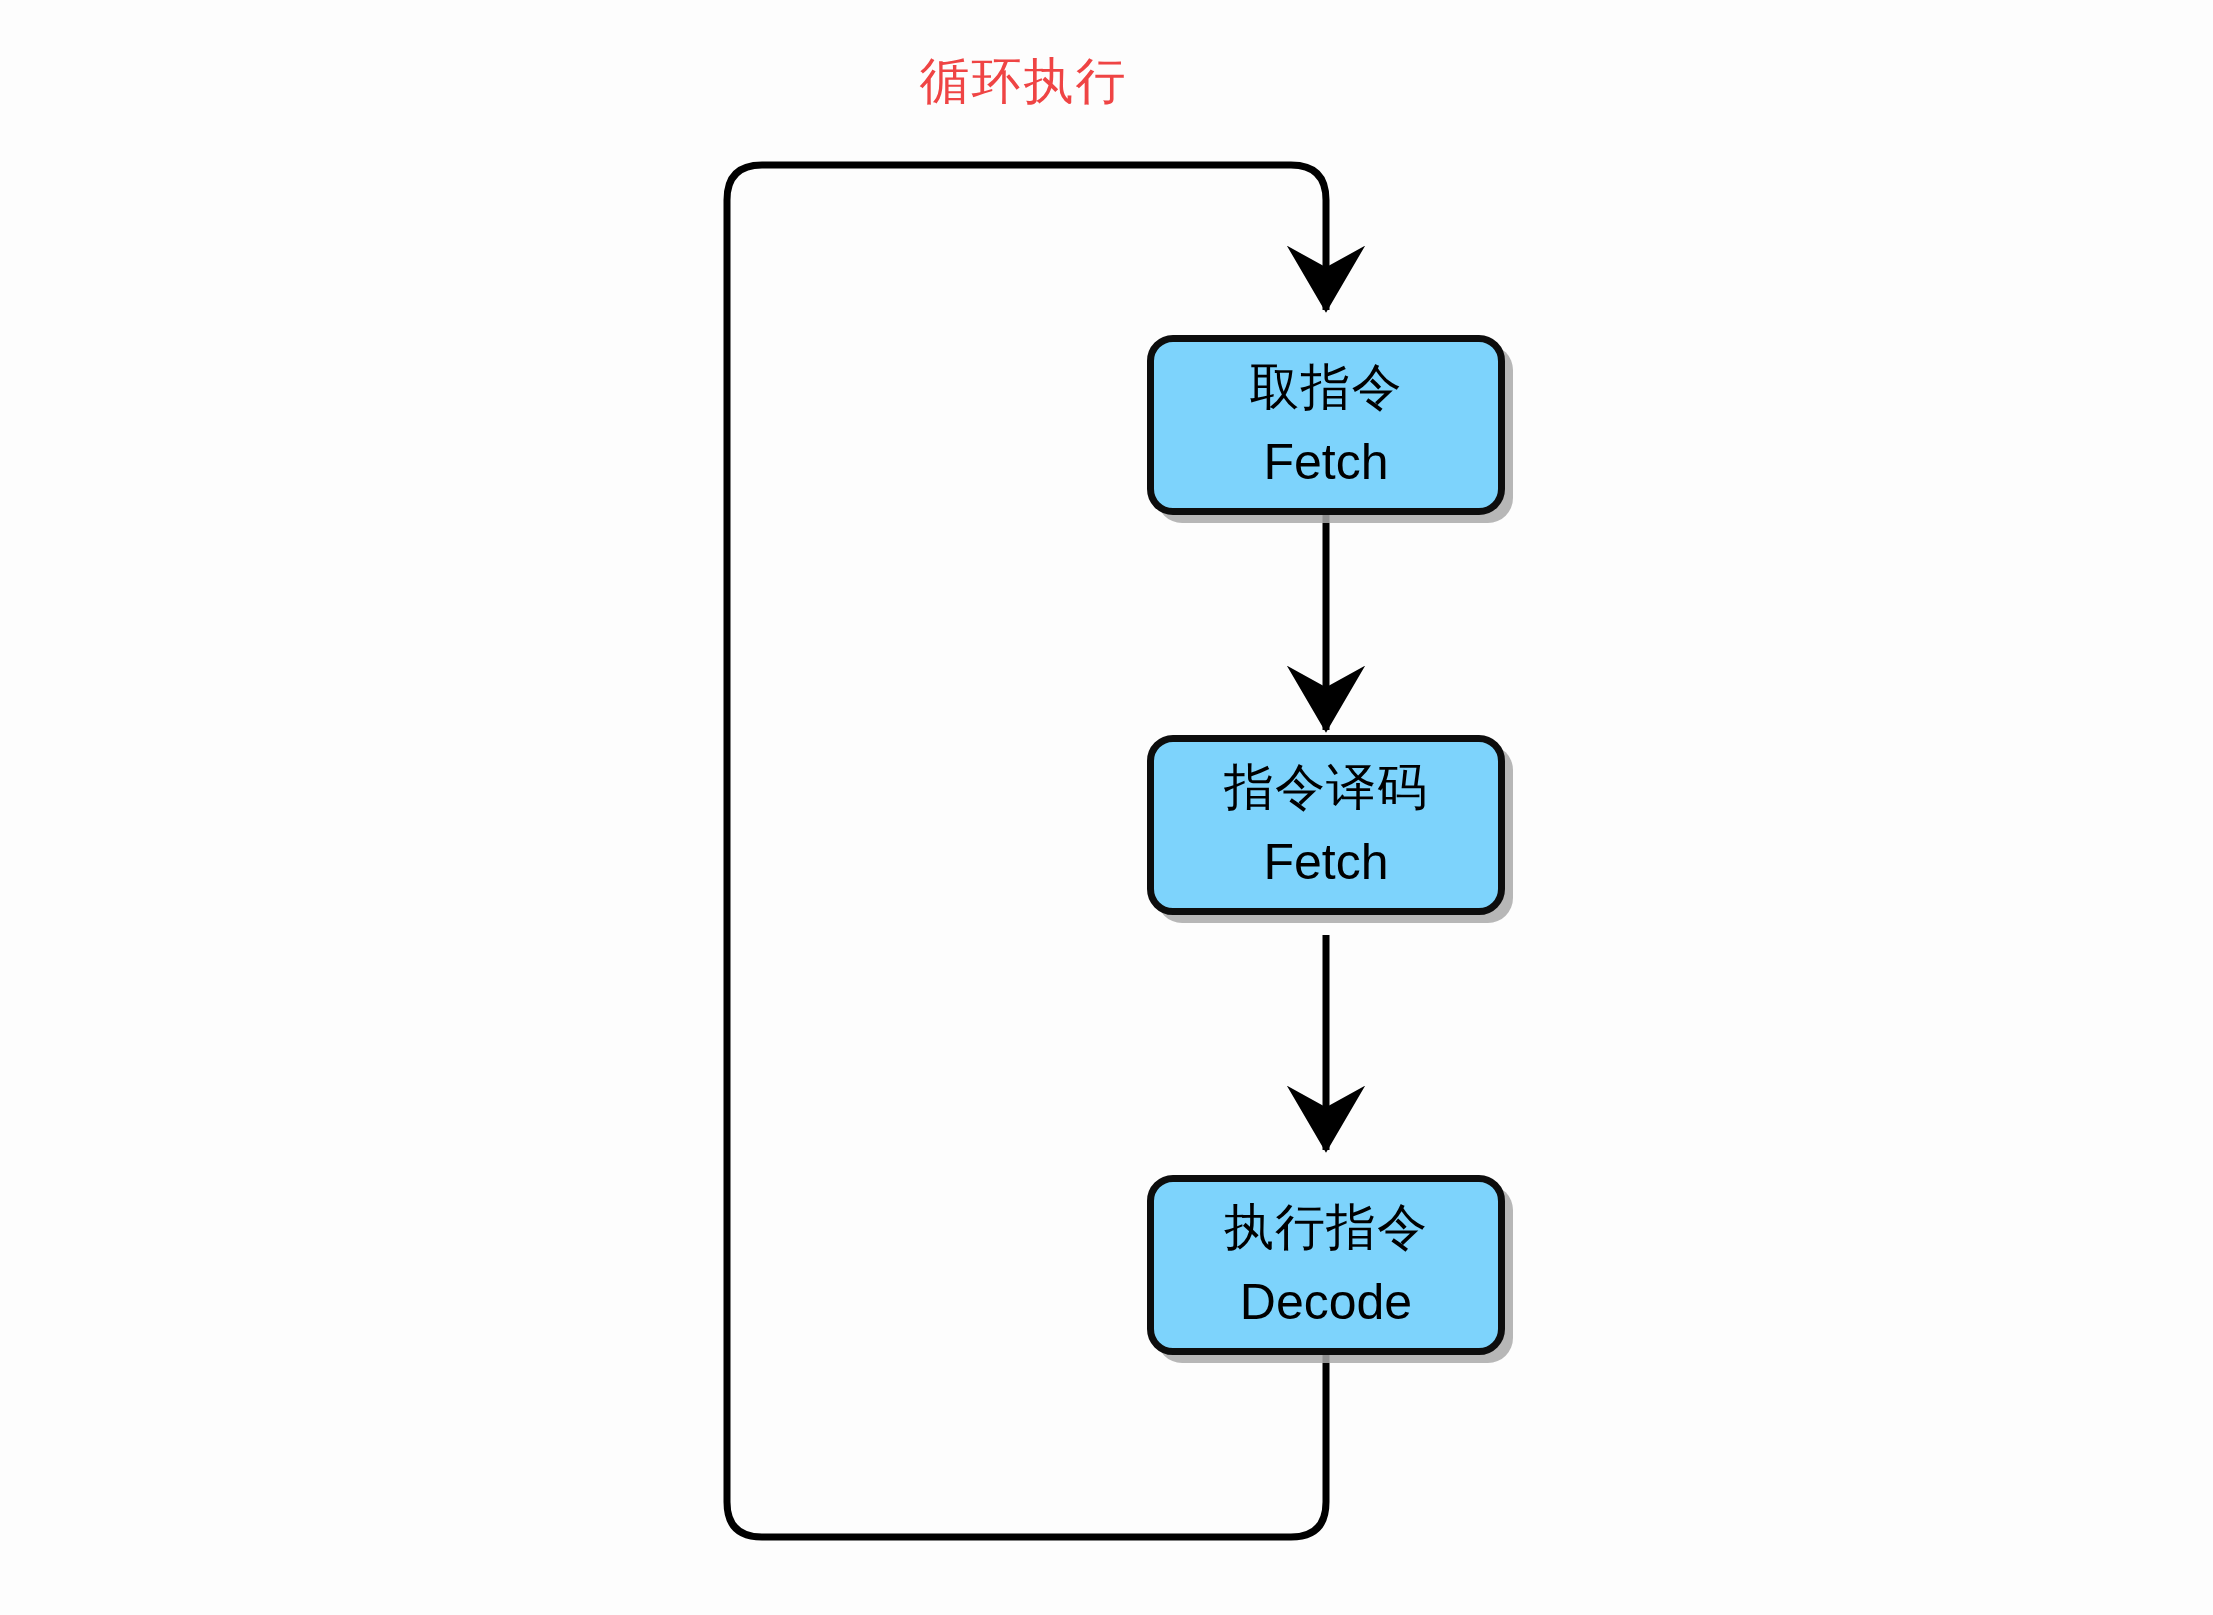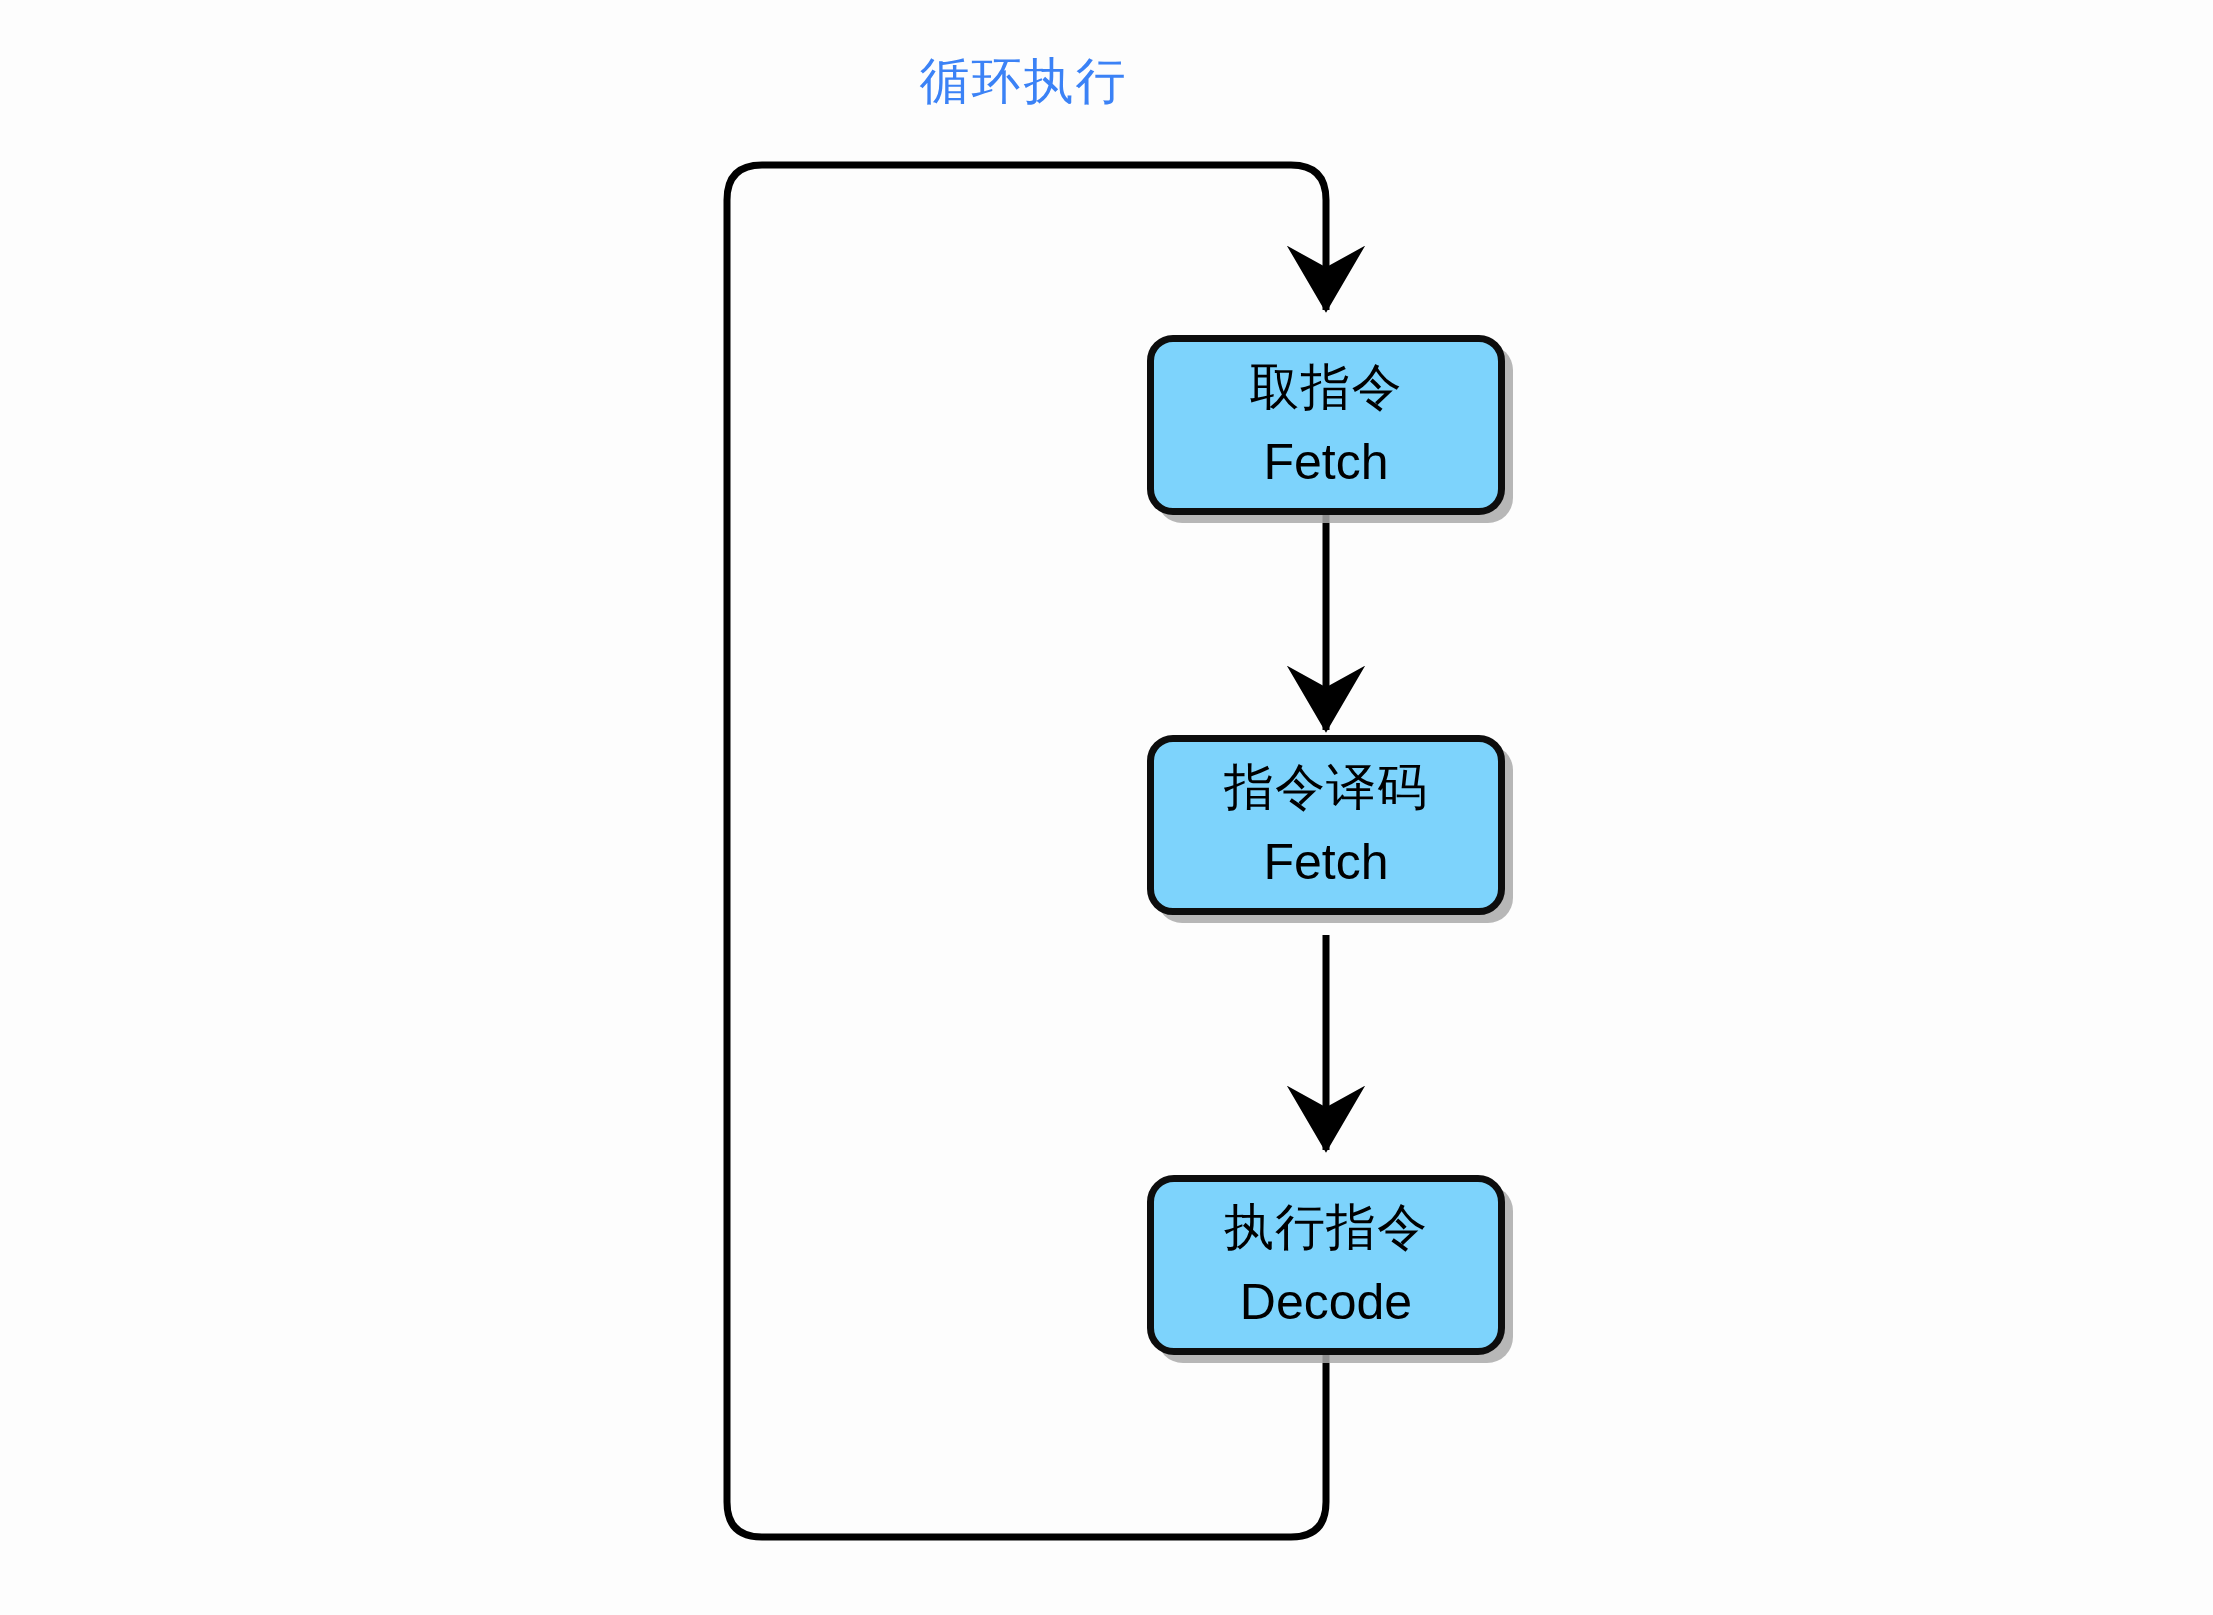--- a/index.html
+++ b/index.html
@@ -56,21 +56,21 @@
     margin-top: 16px;
   }
   #loop-label {
     position: absolute;
     left: 0;
     top: 48px;
     width: 2213px;
     text-align: center;
     font-size: 50px;
     font-family: "DejaVu Sans", "Liberation Sans", sans-serif;
-    color: #3b82f6;
+    color: #ef4444;
     letter-spacing: 2px;
     pointer-events: none;
   }
   #loop-label .label-inner {
     position: relative;
     left: -83px;
   }
 </style>
 </head>
 <body>
@@ -107,18 +107,18 @@
   <div class="node-box" id="node-fetch" style="left:1147px; top:335px; width:358px; height:180px;">
     <div class="node-line-cn">取指令</div>
     <div class="node-line-en">Fetch</div>
   </div>
 
   <div class="node-box" id="node-decode" style="left:1147px; top:735px; width:358px; height:180px;">
     <div class="node-line-cn">指令译码</div>
     <div class="node-line-en">Fetch</div>
   </div>
 
-  <div class="node-box" id="node-execute" style="left:1147px; top:1175px; width:358px; height:180px;border-radius:27px;">
+  <div class="node-box" id="node-execute" style="left:1147px; top:1175px; width:358px; height:180px;">
     <div class="node-line-cn">执行指令</div>
     <div class="node-line-en">Decode</div>
   </div>
 
 </div>
 
 </body></html>

